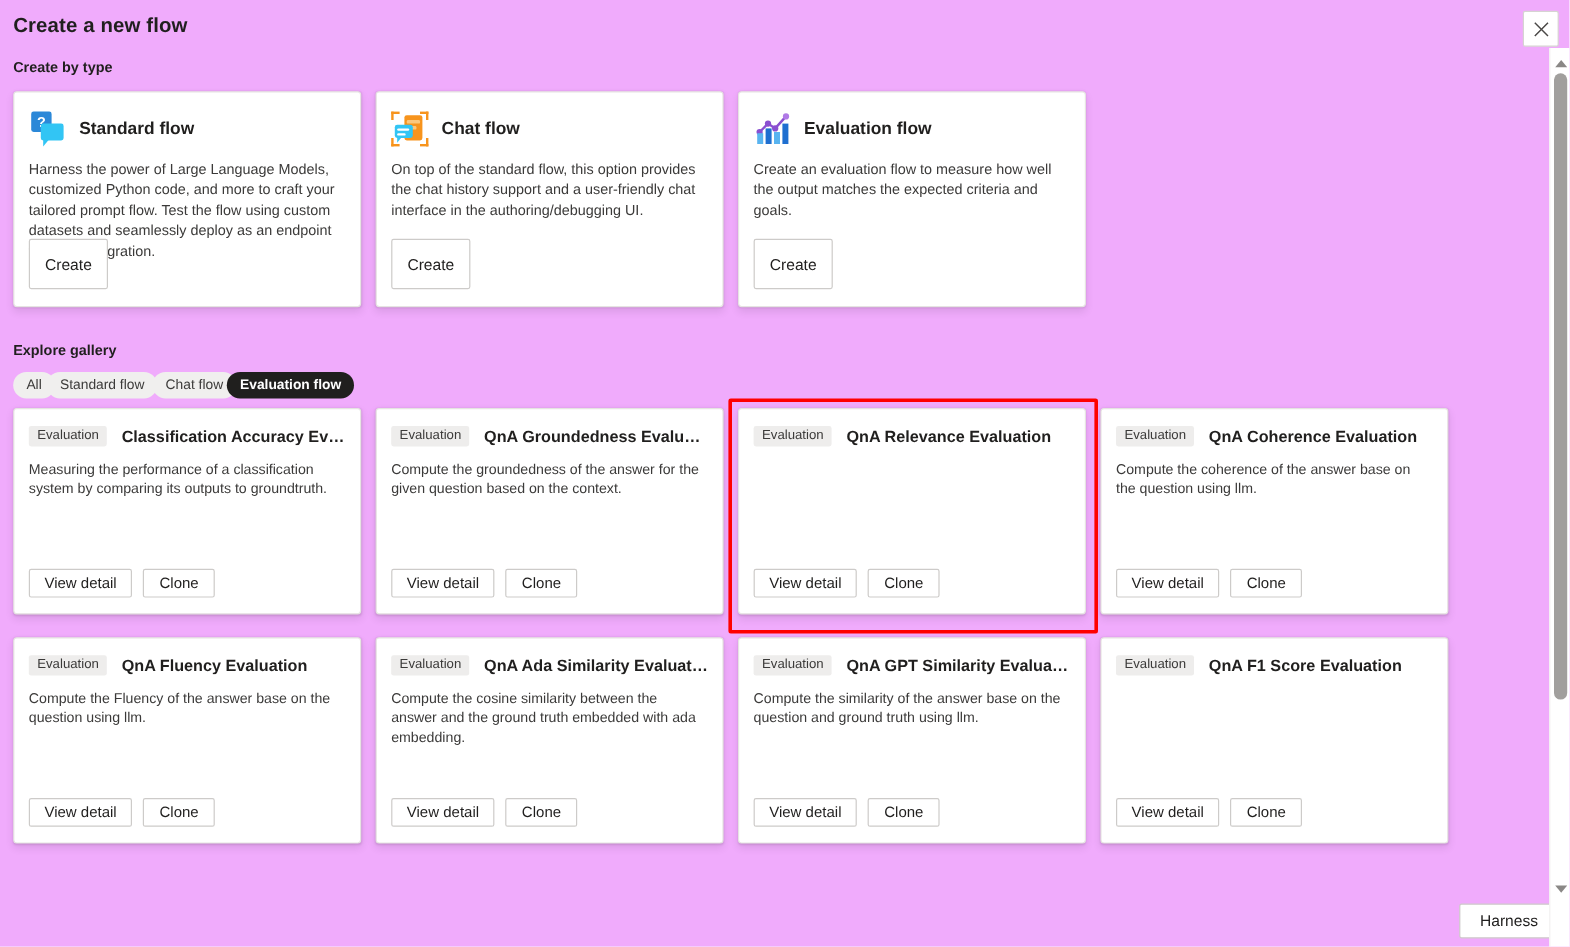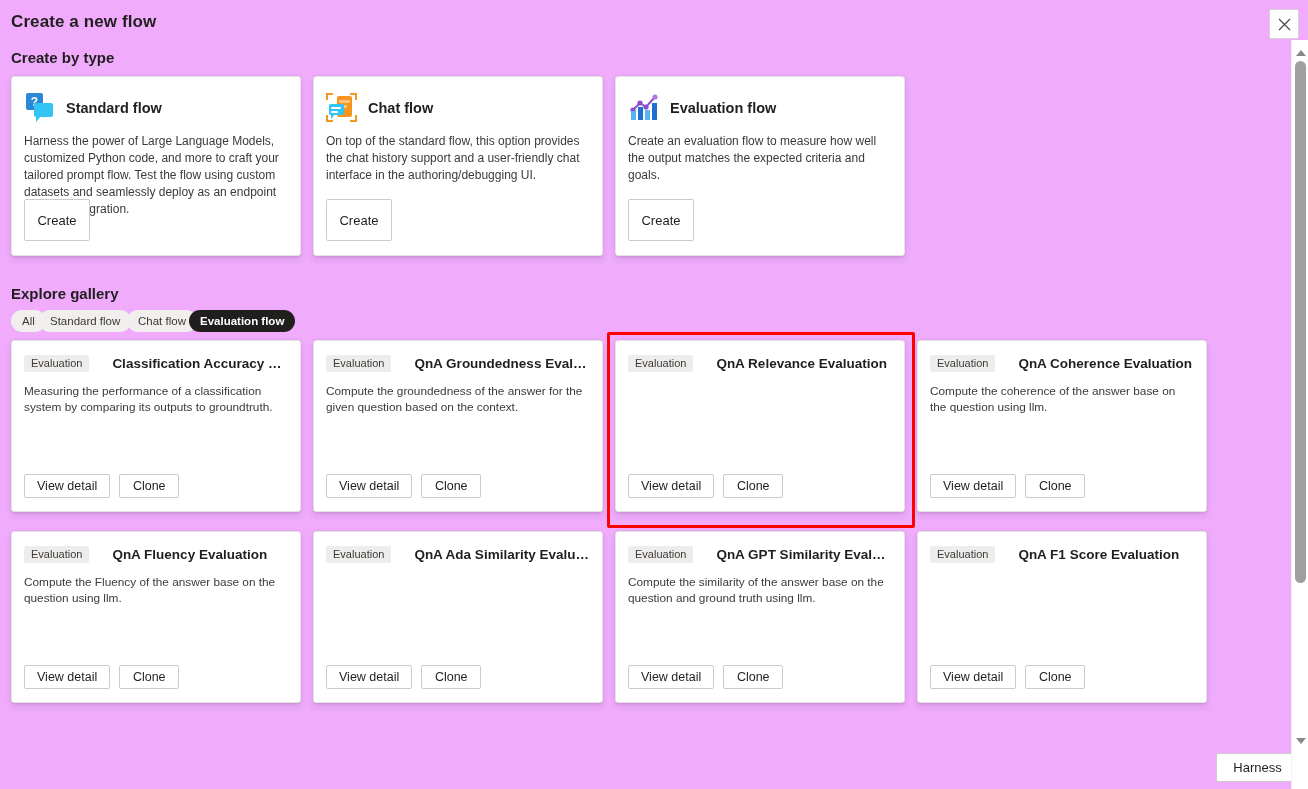--- a/index.html
+++ b/index.html
@@ -36,21 +36,21 @@
     display: flex; align-items: center; justify-content: center;
     cursor: pointer;
     color: #4a4846;
   }
   .close-btn svg { display:block; }
 
   
   .section-title {
     position: absolute;
     left: 11px;
-    font-size: 15px;
+    font-size: 12px;
     font-weight: 600;
     color: #201f1e;
   }
   #create-by-type-title { top: 49px; }
   #explore-gallery-title { top: 285px; }
 
   
   .type-card {
     position: absolute;
     top: 76px;
@@ -176,21 +176,21 @@
   .gallery-card {
     position: absolute;
     width: 290px;
     height: 172px;
     background: #ffffff;
     border: 1px solid #e6e4e2;
     border-radius: 3px;
     box-shadow: 0 .6px 1.8px rgba(0,0,0,.10), 0 3.2px 7.2px rgba(0,0,0,.09);
   }
   .gal-head {
-    display: flex; align-items: center; gap: 23px;
+    display: flex; align-items: center; gap: 12px;
     padding: 14px 12px 0 12px;
   }
   .badge {
     background: #eeedec;
     color: #3b3a39;
     font-size: 11px;
     padding: 2px 7px 3px 7px;
     border-radius: 2px;
     white-space: nowrap;
     flex: none;
@@ -417,20 +417,21 @@
         <div class="gal-actions">
           <button class="ghost-btn">View detail</button>
           <button class="ghost-btn">Clone</button>
         </div>
       </div>
       <div class="gallery-card" style="left: 313px; top: 531px;">
         <div class="gal-head">
           <span class="badge">Evaluation</span>
           <span class="gal-title">QnA Ada Similarity Evaluation</span>
         </div>
+        <div class="gal-desc">Compute the cosine similarity between the answer and the ground truth embedded with ada embedding.</div>
         <div class="gal-actions">
           <button class="ghost-btn">View detail</button>
           <button class="ghost-btn">Clone</button>
         </div>
       </div>
       <div class="gallery-card" style="left: 615px; top: 531px;">
         <div class="gal-head">
           <span class="badge">Evaluation</span>
           <span class="gal-title">QnA GPT Similarity Evaluation</span>
         </div>

